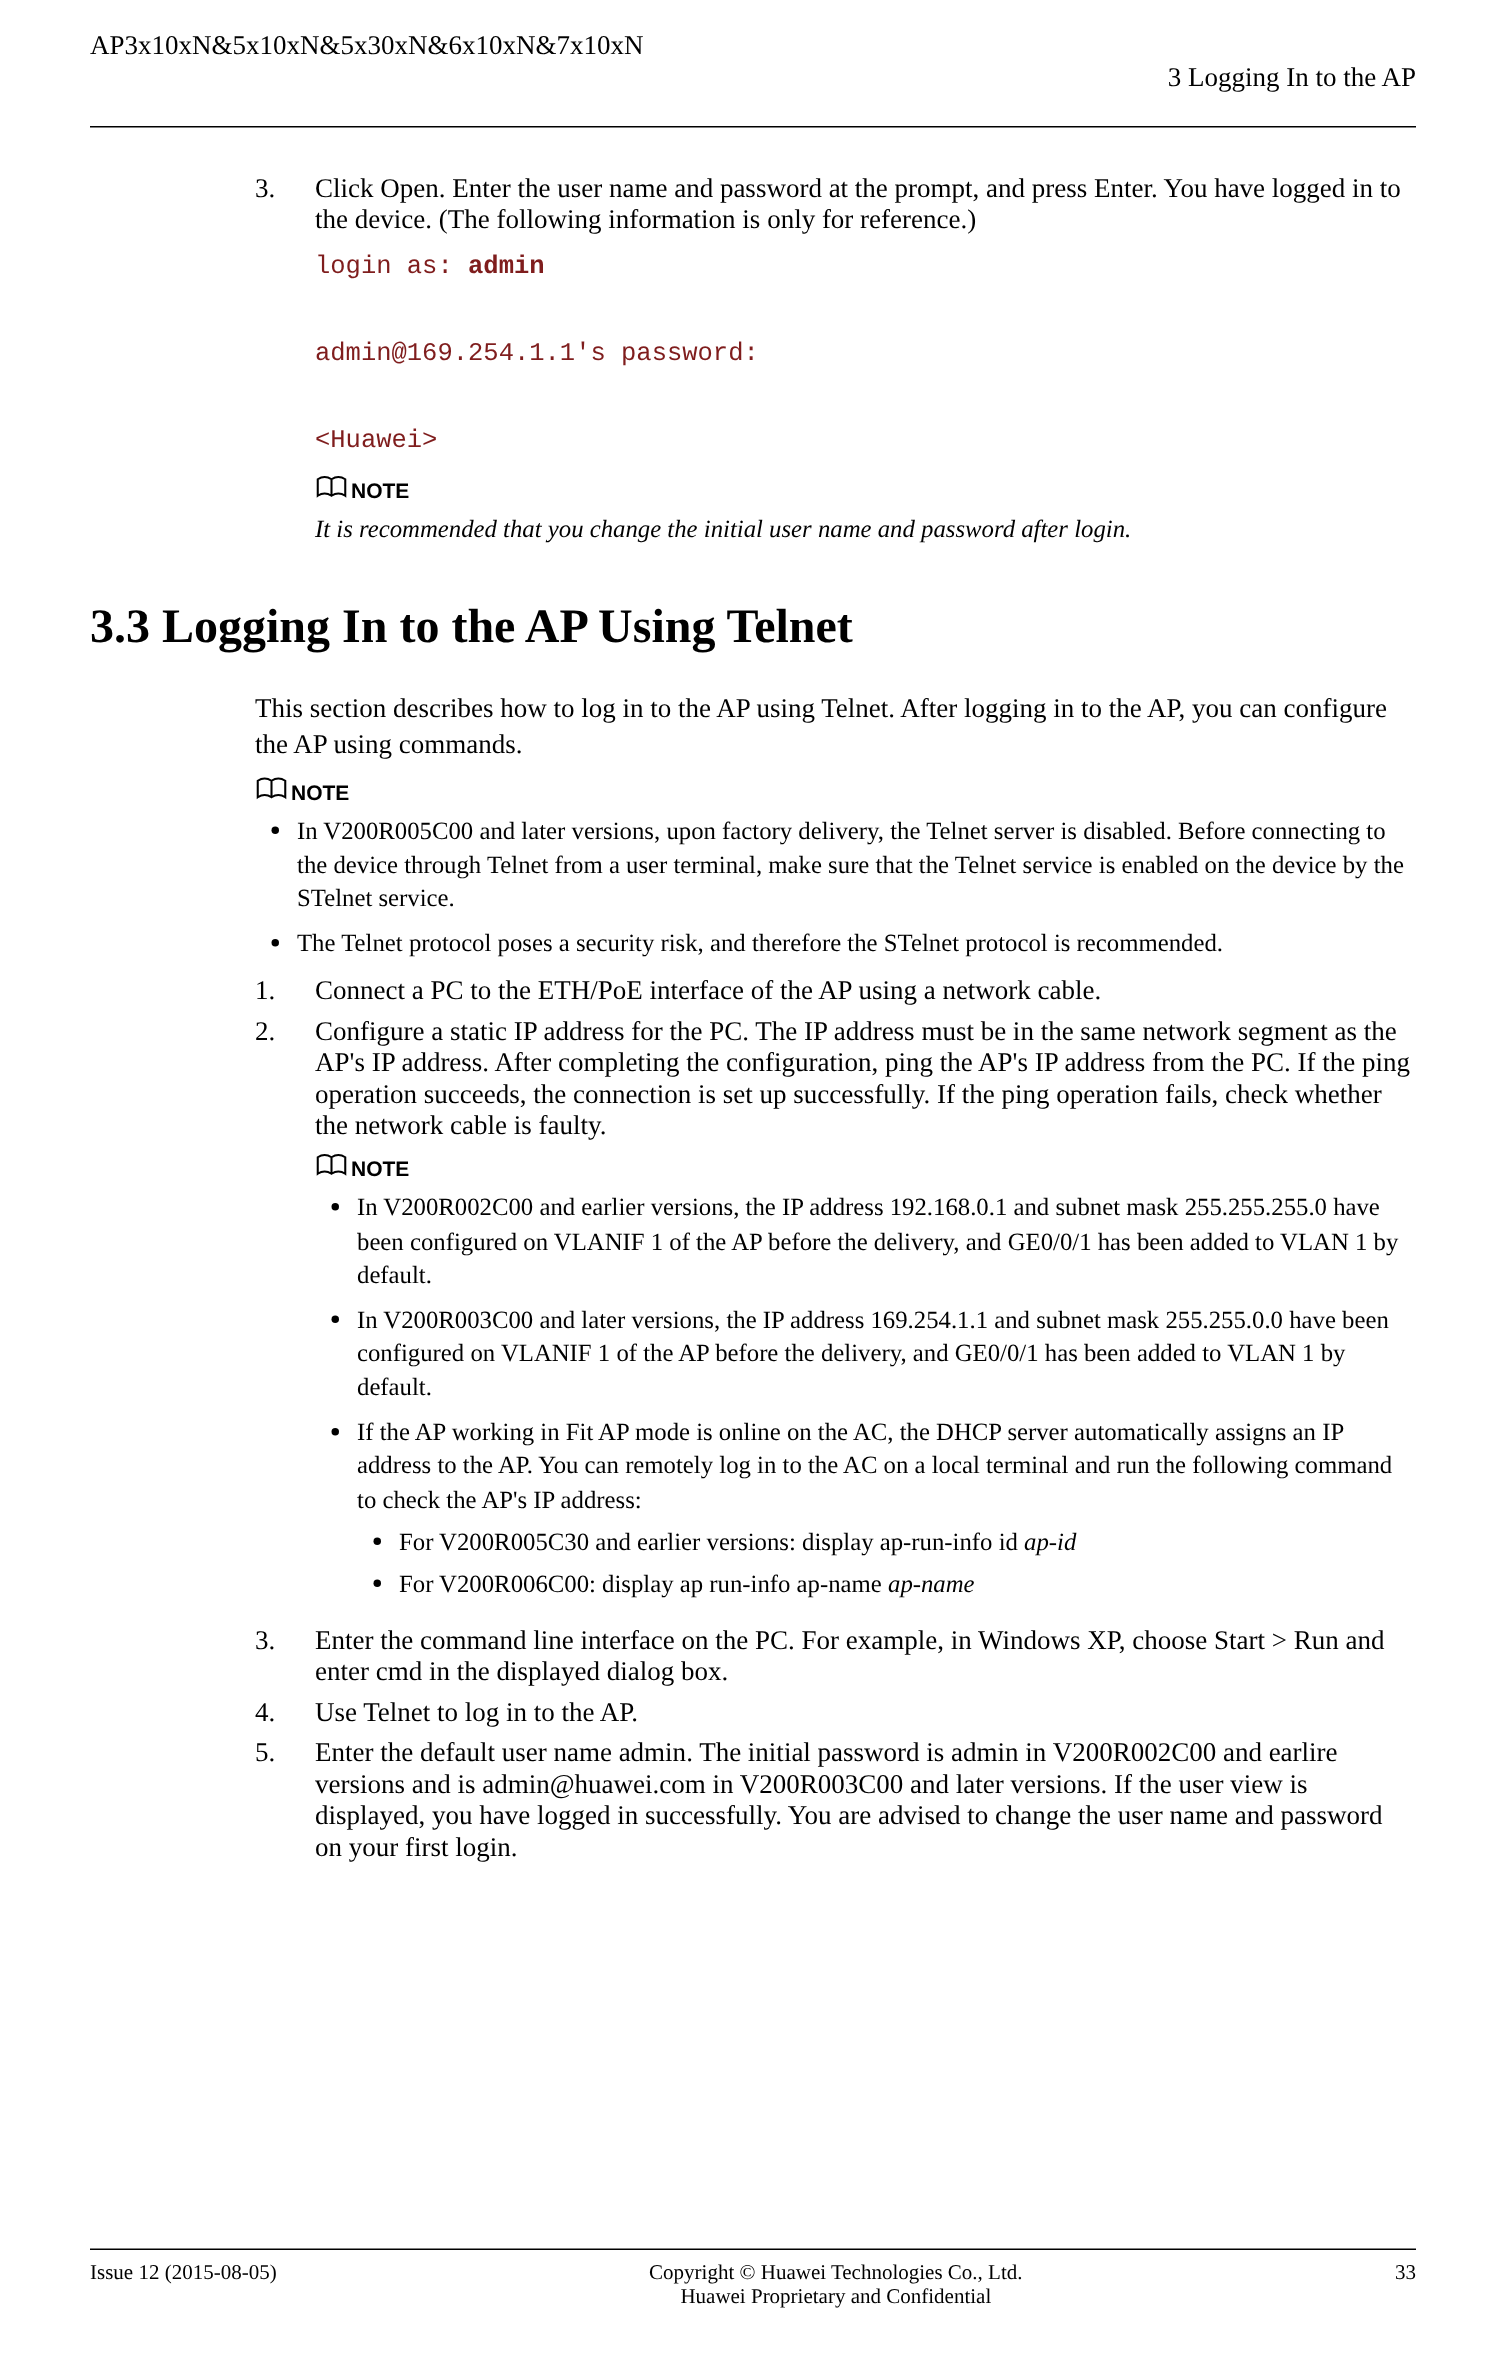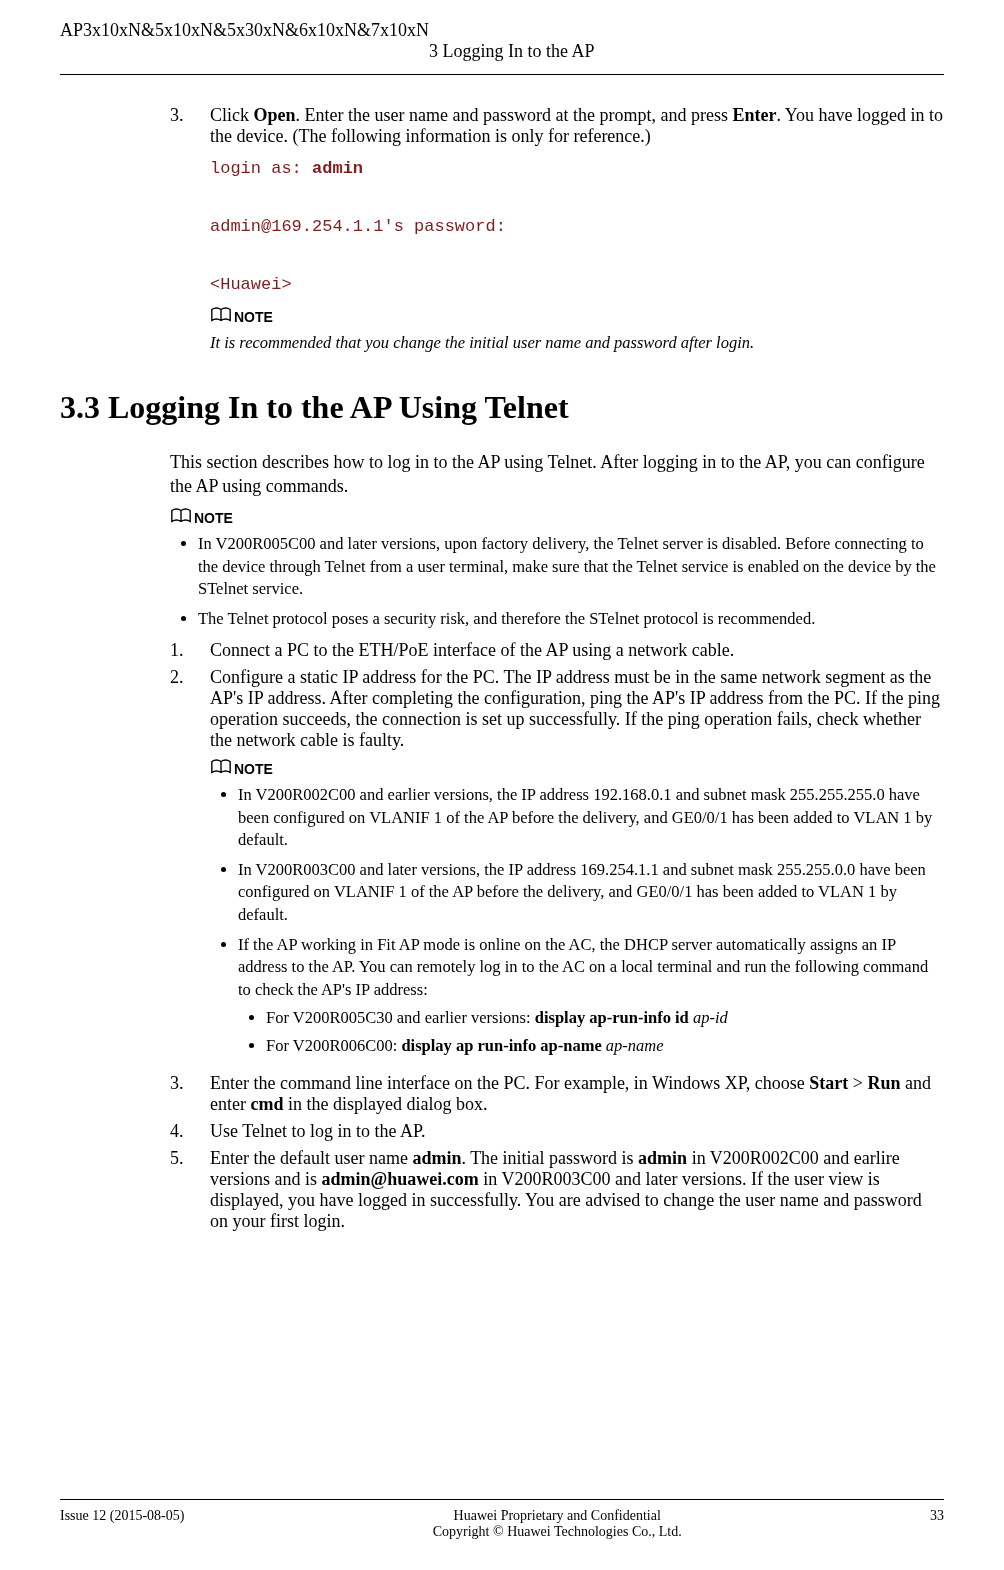--- a/index.html
+++ b/index.html
@@ -15,22 +15,23 @@
     }
     .page {
       padding: 20px 60px 0 60px;
       box-sizing: border-box;
       height: 100%;
       display: flex;
       flex-direction: column;
     }
     .header {
       display: flex;
+      justify-content: space-between;
       border-bottom: 1px solid #000;
-      padding-bottom: 12px;
+      padding-bottom: 22px;
       margin-bottom: 30px;
       font-size: 18px;
     }
     .header-left {
       text-align: left;
     }
     .header-right {
       text-align: right;
     }
     .content {
@@ -102,21 +103,21 @@
       margin: 6px 0 0 0;
     }
     .note-sub li {
       font-size: 16.5px;
       margin-bottom: 6px;
     }
     .ital {
       font-style: italic;
     }
     .b {
-      font-weight: bold;
+      font-weight: normal;
     }
     .footer {
       border-top: 1px solid #000;
       padding-top: 8px;
       display: flex;
       justify-content: space-between;
       font-size: 14px;
       margin-top: auto;
       margin-bottom: 30px;
     }
@@ -233,19 +234,19 @@
       <div class="step-body">
         <span>Enter the default user name </span><span class="b">admin</span><span>. The initial password is </span><span class="b">admin</span><span> in V200R002C00 and earlire versions and is </span><span class="b">admin@huawei.com</span><span> in V200R003C00 and later versions. If the user view is displayed, you have logged in successfully. You are advised to change the user name and password on your first login.</span>
       </div>
     </div>
 
   </div>
 
   <div class="footer">
     <div>Issue 12 (2015-08-05)</div>
     <div class="footer-center">
+      <div>Copyright © Huawei Technologies Co., Ltd.</div>
       <div>Huawei Proprietary and Confidential</div>
-      <div>Copyright © Huawei Technologies Co., Ltd.</div>
     </div>
     <div>33</div>
   </div>
 
 </div>
 
 </body></html>

